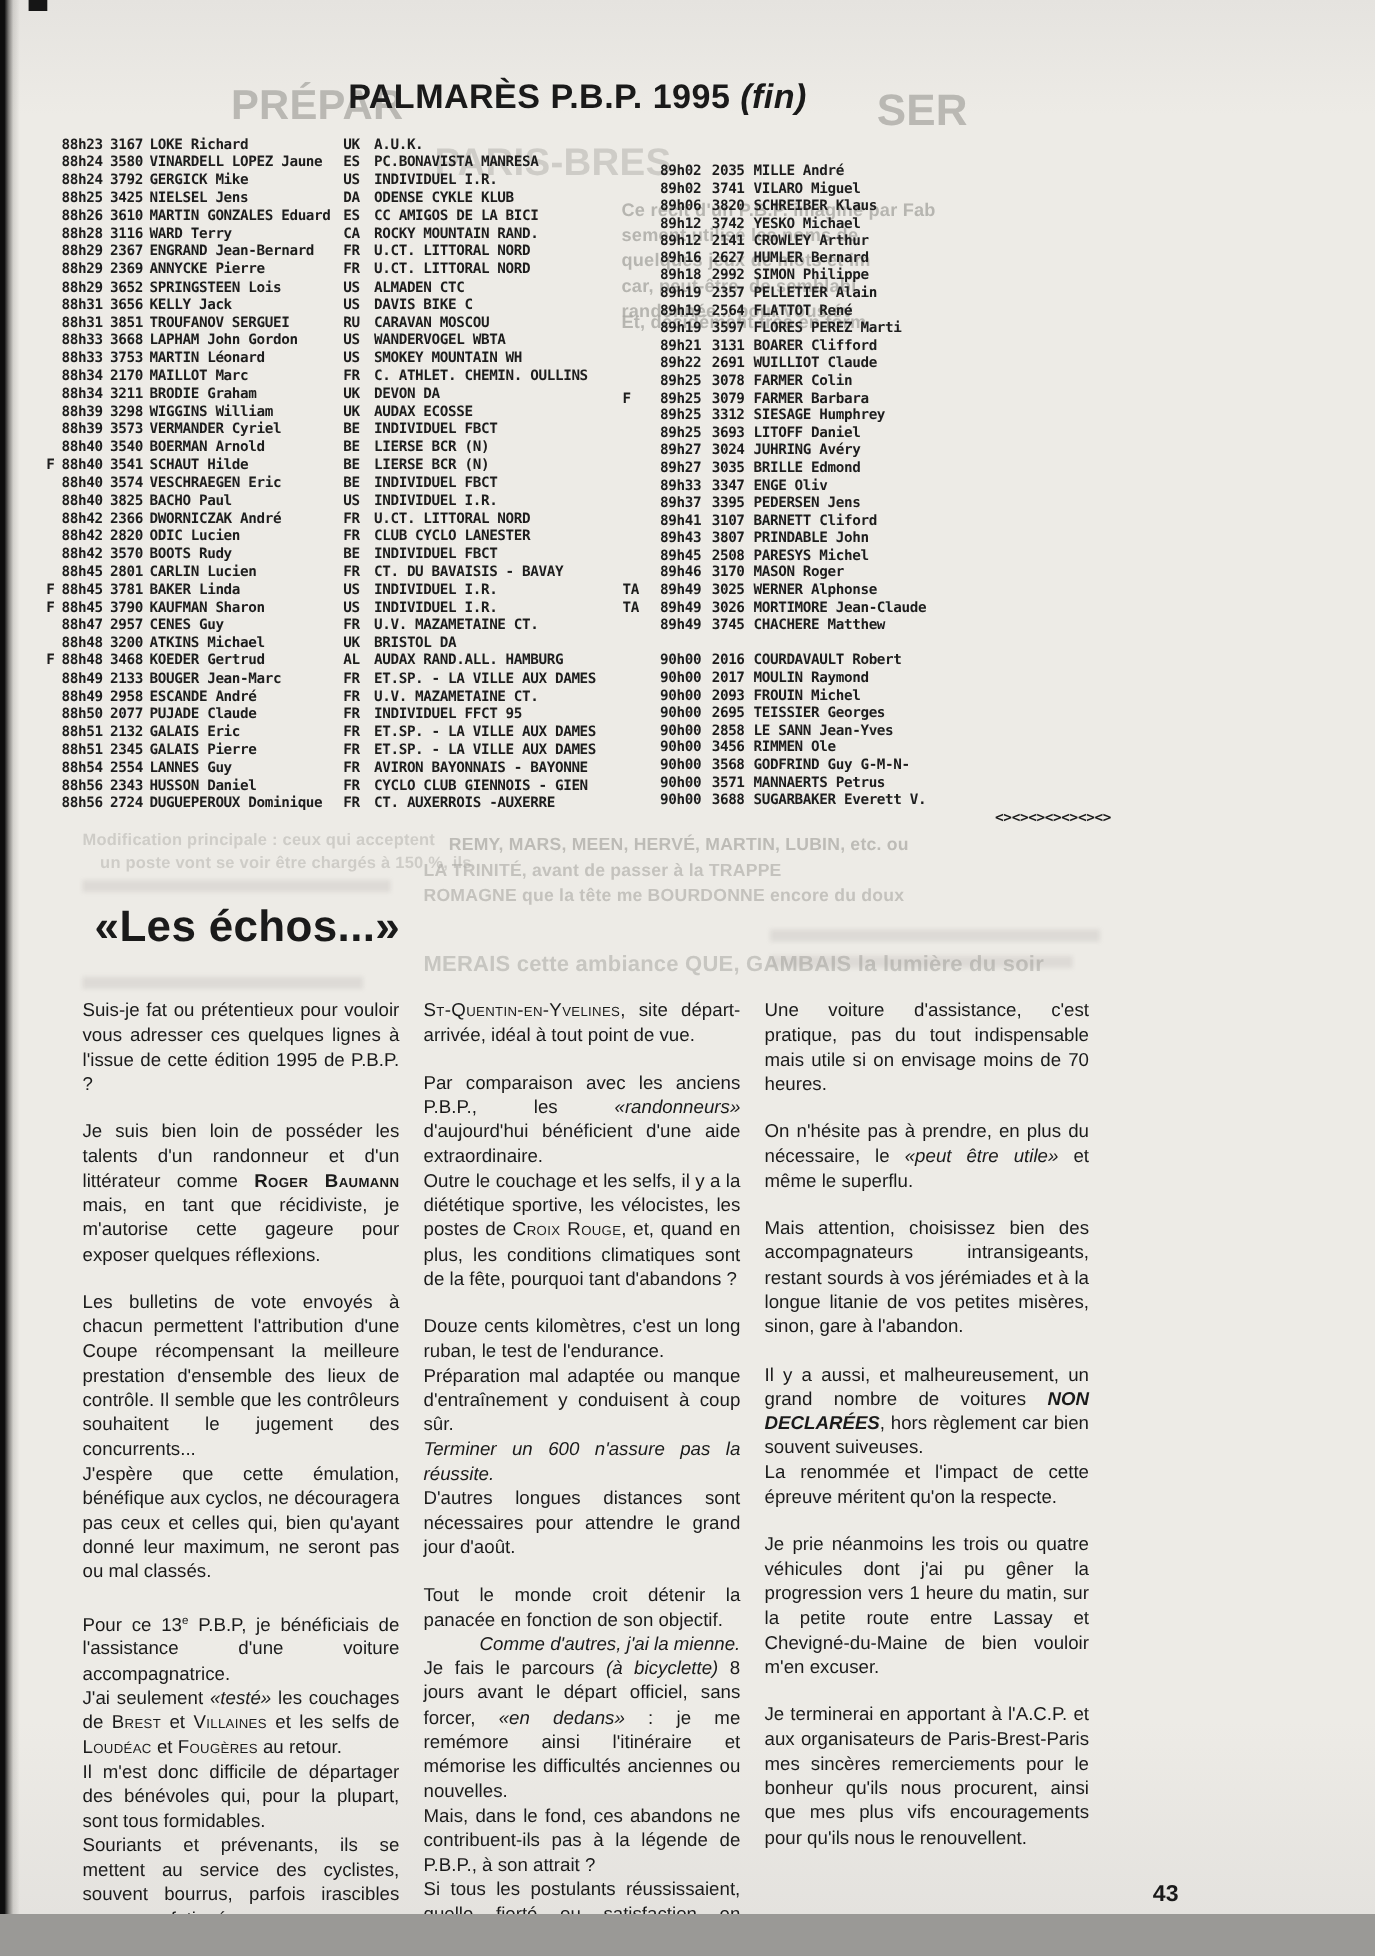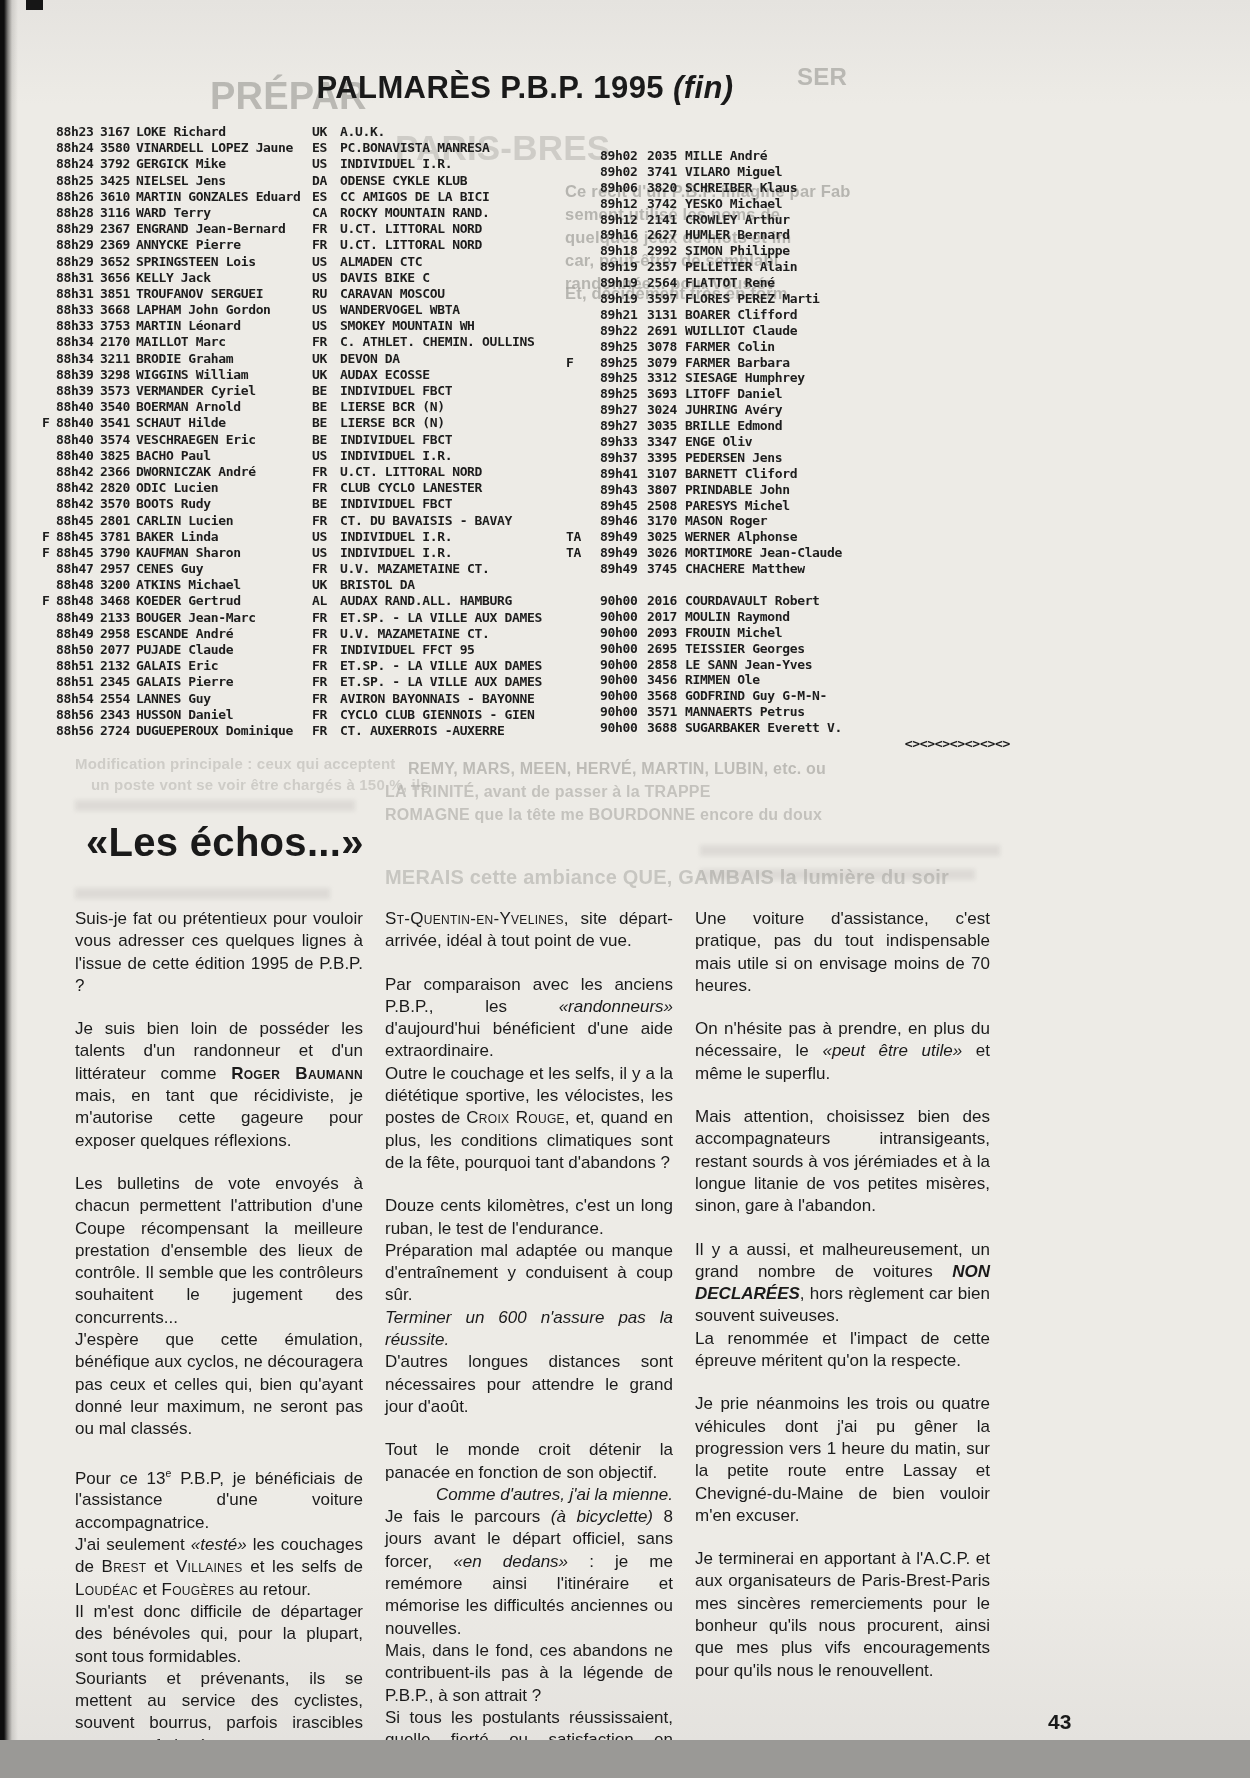--- a/index.html
+++ b/index.html
@@ -58,21 +58,21 @@
 </head>
 <body>
 
 <div id="page">
 
   <div class="edge-left"></div>
   <div class="corner-notch"></div>
 
   <div id="ghost-layer">
       <div class="ghost" style="left: 210px; top: 75px; font-size: 38px; opacity: 0.75;">PRÉPAR</div>
-      <div class="ghost" style="left: 797px; top: 63px; font-size: 24px; opacity: 0.75;">SER</div>
+      <div class="ghost" style="left: 797px; top: 79px; font-size: 40px; opacity: 0.75;">SER</div>
       <div class="ghost" style="left: 395px; top: 128px; font-size: 35px; opacity: 0.45;">PARIS-BRES</div>
       <div class="ghost" style="left: 565px; top: 182px; font-size: 16.5px; opacity: 0.8;">Ce récit d'un P.B.P. imaginé par Fab</div>
       <div class="ghost" style="left: 565px; top: 205px; font-size: 16.5px; opacity: 0.8;">sement utilisé les noms de</div>
       <div class="ghost" style="left: 565px; top: 228px; font-size: 16.5px; opacity: 0.8;">quelques jeux de mots et im</div>
       <div class="ghost" style="left: 565px; top: 251px; font-size: 16.5px; opacity: 0.8;">car, peut-être, de semblabl</div>
       <div class="ghost" style="left: 565px; top: 274px; font-size: 16.5px; opacity: 0.8;">randonnée... pour vous év</div>
       <div class="ghost" style="left: 565px; top: 284px; font-size: 16.5px; opacity: 0.8;">Et, décidément très en form</div>
       <div class="ghost" style="left: 408px; top: 760px; font-size: 16px; opacity: 0.7;">REMY, MARS, MEEN, HERVÉ, MARTIN, LUBIN, etc. ou</div>
       <div class="ghost" style="left: 385px; top: 783px; font-size: 16px; opacity: 0.6;">LA TRINITÉ, avant de passer à la TRAPPE</div>
       <div class="ghost" style="left: 385px; top: 806px; font-size: 16px; opacity: 0.6;">ROMAGNE que la tête me BOURDONNE encore du doux</div>

